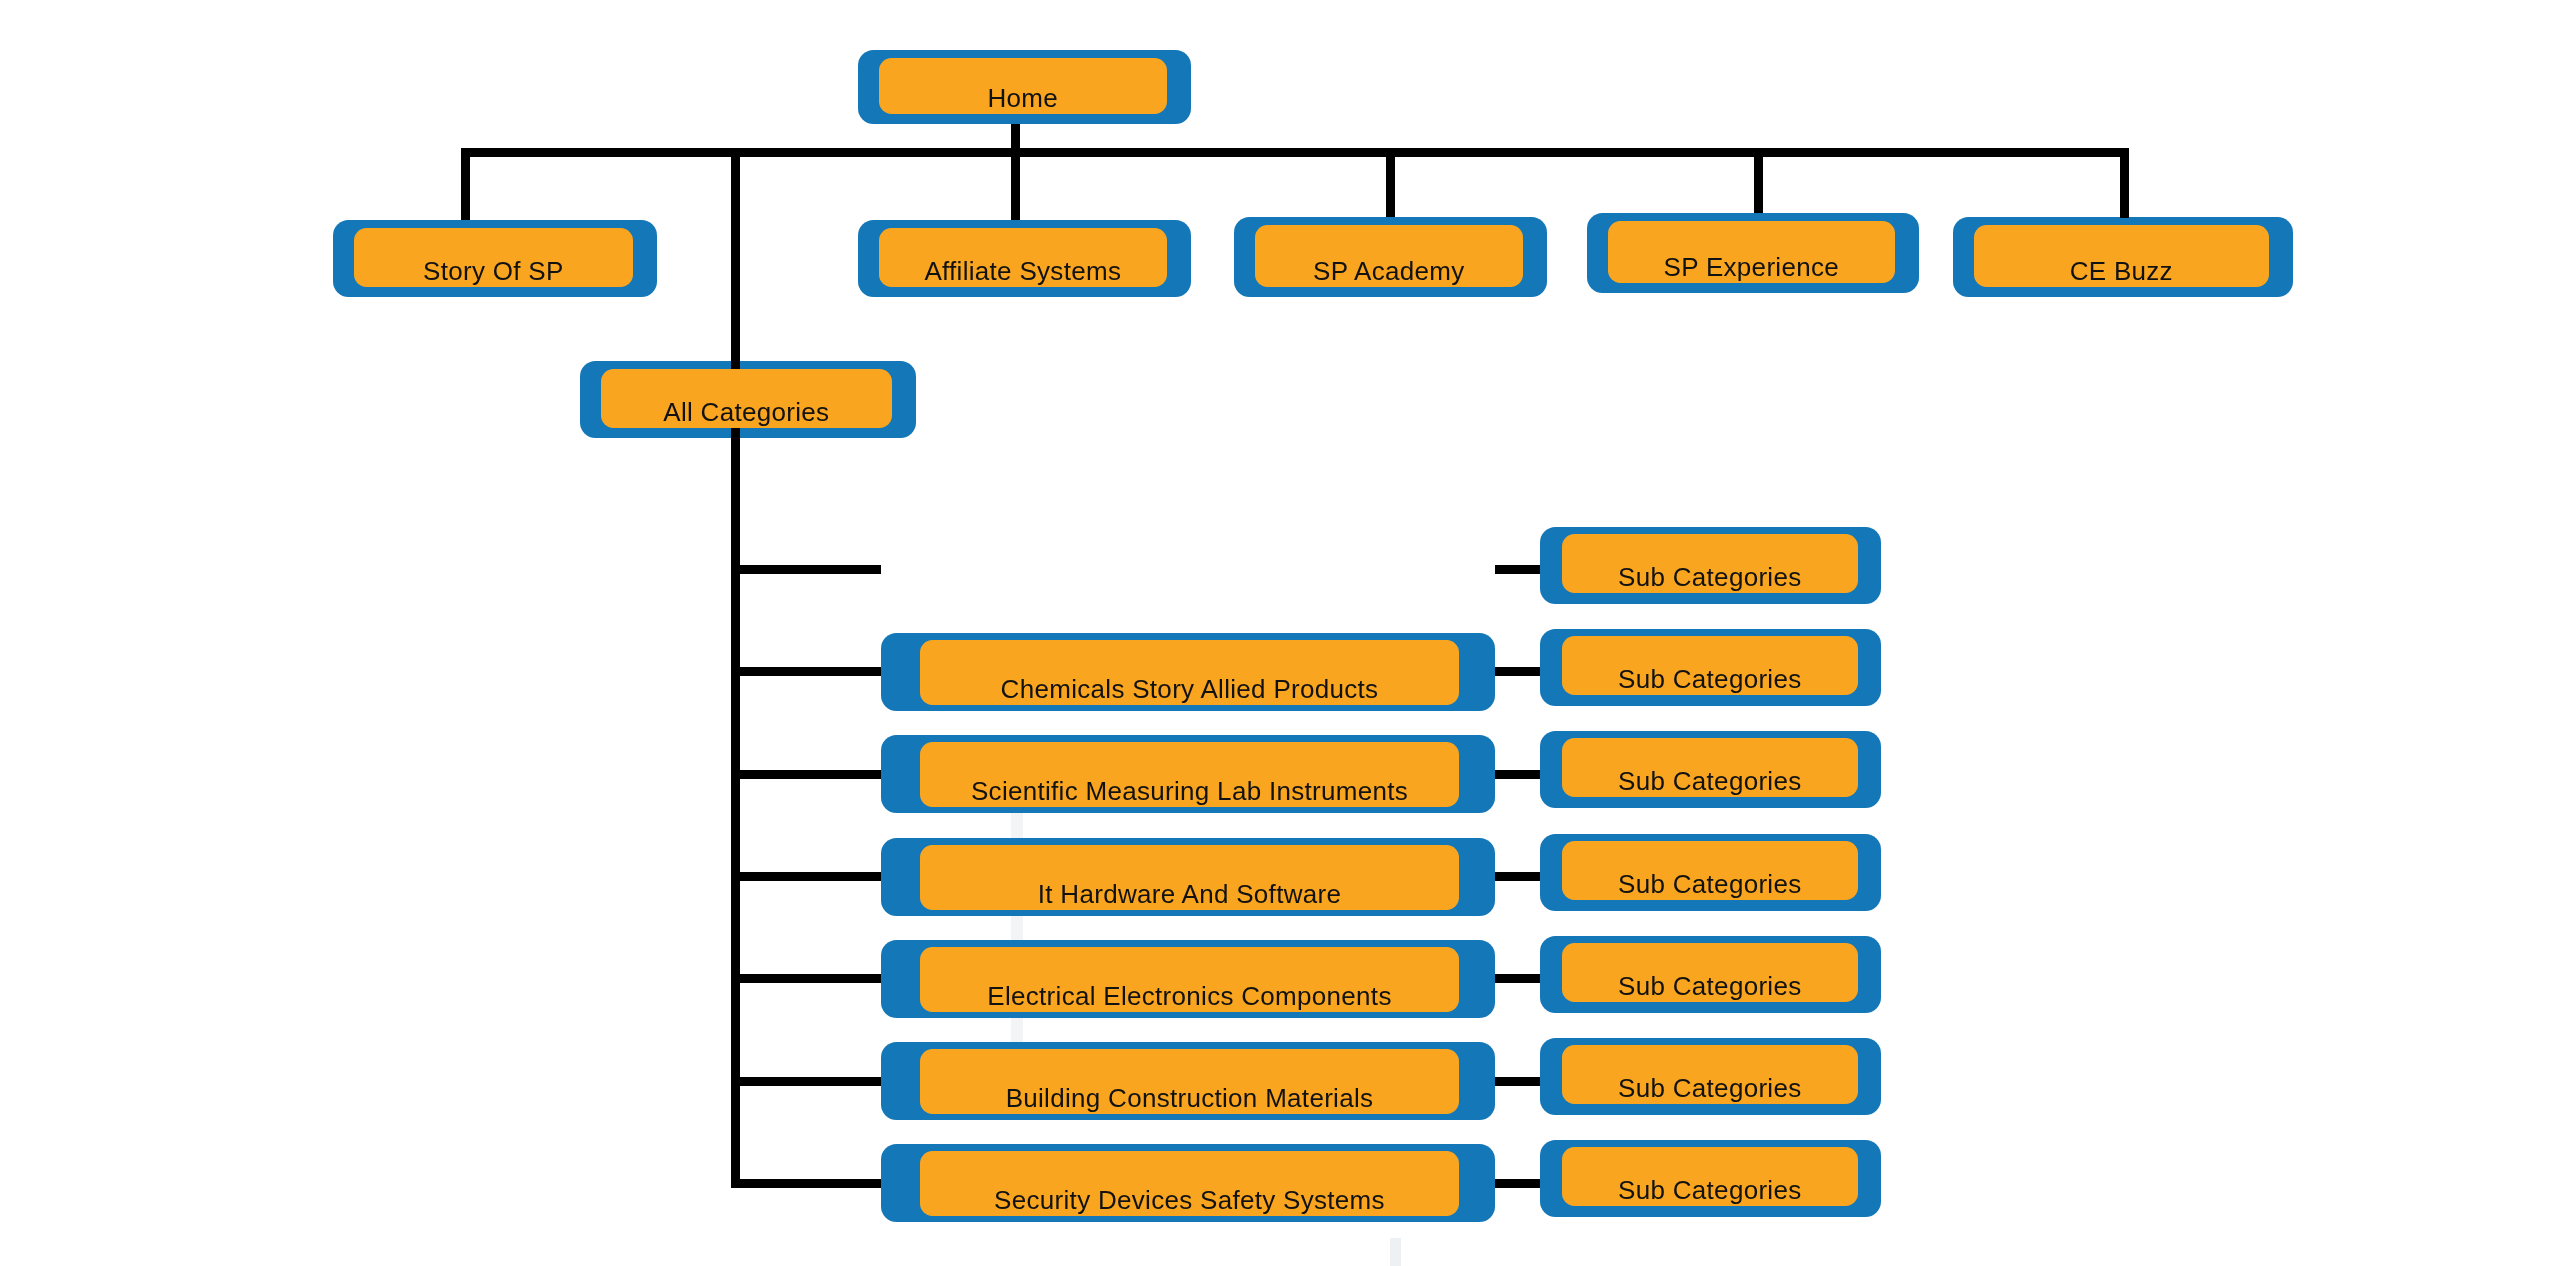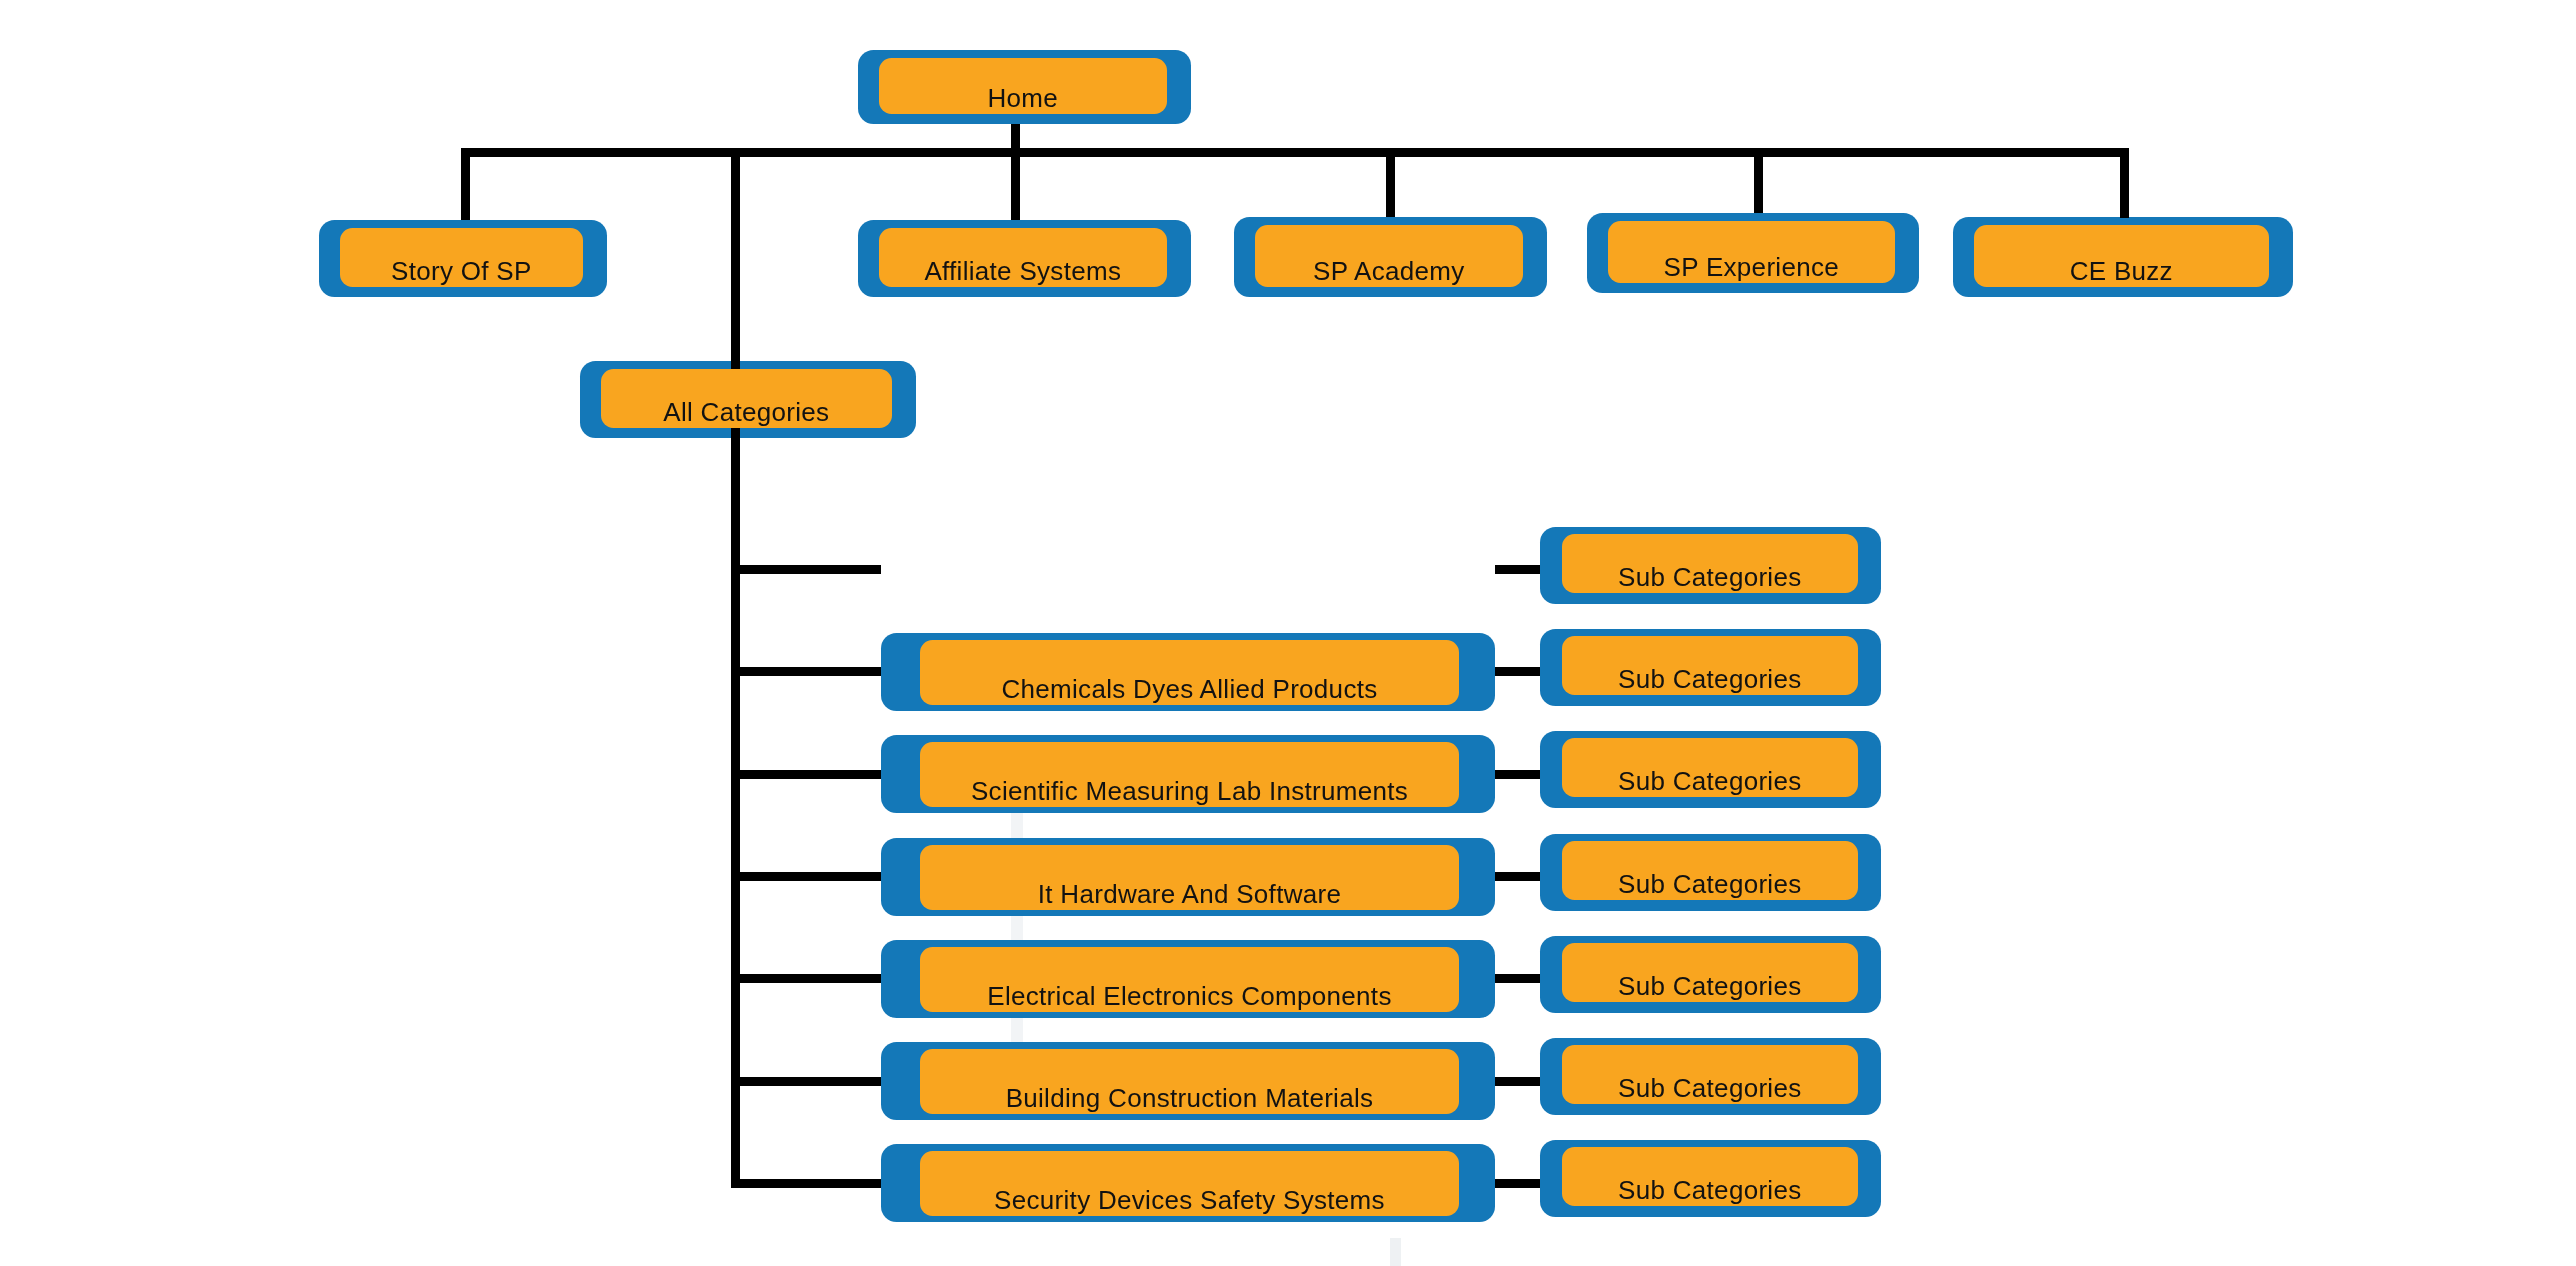--- a/index.html
+++ b/index.html
@@ -68,21 +68,21 @@
     <div class="line" style="left: 731px; top: 1077px; width: 150px; height: 9.3px;"></div>
     <div class="line" style="left: 1495px; top: 1077px; width: 45px; height: 9.3px;"></div>
     <div class="line" style="left: 731px; top: 1179px; width: 150px; height: 9.3px;"></div>
     <div class="line" style="left: 1495px; top: 1179px; width: 45px; height: 9.3px;"></div>
     <div class="node" style="left: 858px; top: 50px; width: 333px; height: 74px;">
       <div class="node-blue"></div>
       <div class="node-orange" style="inset: 8.2px 24px 10.3px 20.6px;">
         <span class="node-label">Home</span>
       </div>
     </div>
-    <div class="node" style="left: 319px; top: 220px; width: 288px; height: 77px;">
+    <div class="node" style="left: 333px; top: 220px; width: 324px; height: 77px;">
       <div class="node-blue"></div>
       <div class="node-orange" style="inset: 8.2px 24px 10.3px 20.6px;">
         <span class="node-label">Story Of SP</span>
       </div>
     </div>
     <div class="node" style="left: 858px; top: 220px; width: 333px; height: 77px;">
       <div class="node-blue"></div>
       <div class="node-orange" style="inset: 8.2px 24px 10.3px 20.6px;">
         <span class="node-label">Affiliate Systems</span>
       </div>
@@ -113,21 +113,21 @@
     </div>
     <div class="node" style="left: 1540px; top: 527px; width: 341px; height: 77px;">
       <div class="node-blue"></div>
       <div class="node-orange" style="inset: 7.2px 23px 11.3px 21.6px;">
         <span class="node-label">Sub Categories</span>
       </div>
     </div>
     <div class="node" style="left: 881px; top: 633px; width: 614px; height: 78px;">
       <div class="node-blue"></div>
       <div class="node-orange" style="inset: 6.7px 36px 6.2px 39px;">
-        <span class="node-label">Chemicals Dyes Allied Products</span>
+        <span class="node-label">Chemicals Story Allied Products</span>
       </div>
     </div>
     <div class="node" style="left: 1540px; top: 629px; width: 341px; height: 77px;">
       <div class="node-blue"></div>
       <div class="node-orange" style="inset: 7.2px 23px 11.3px 21.6px;">
         <span class="node-label">Sub Categories</span>
       </div>
     </div>
     <div class="node" style="left: 881px; top: 735px; width: 614px; height: 78px;">
       <div class="node-blue"></div>

